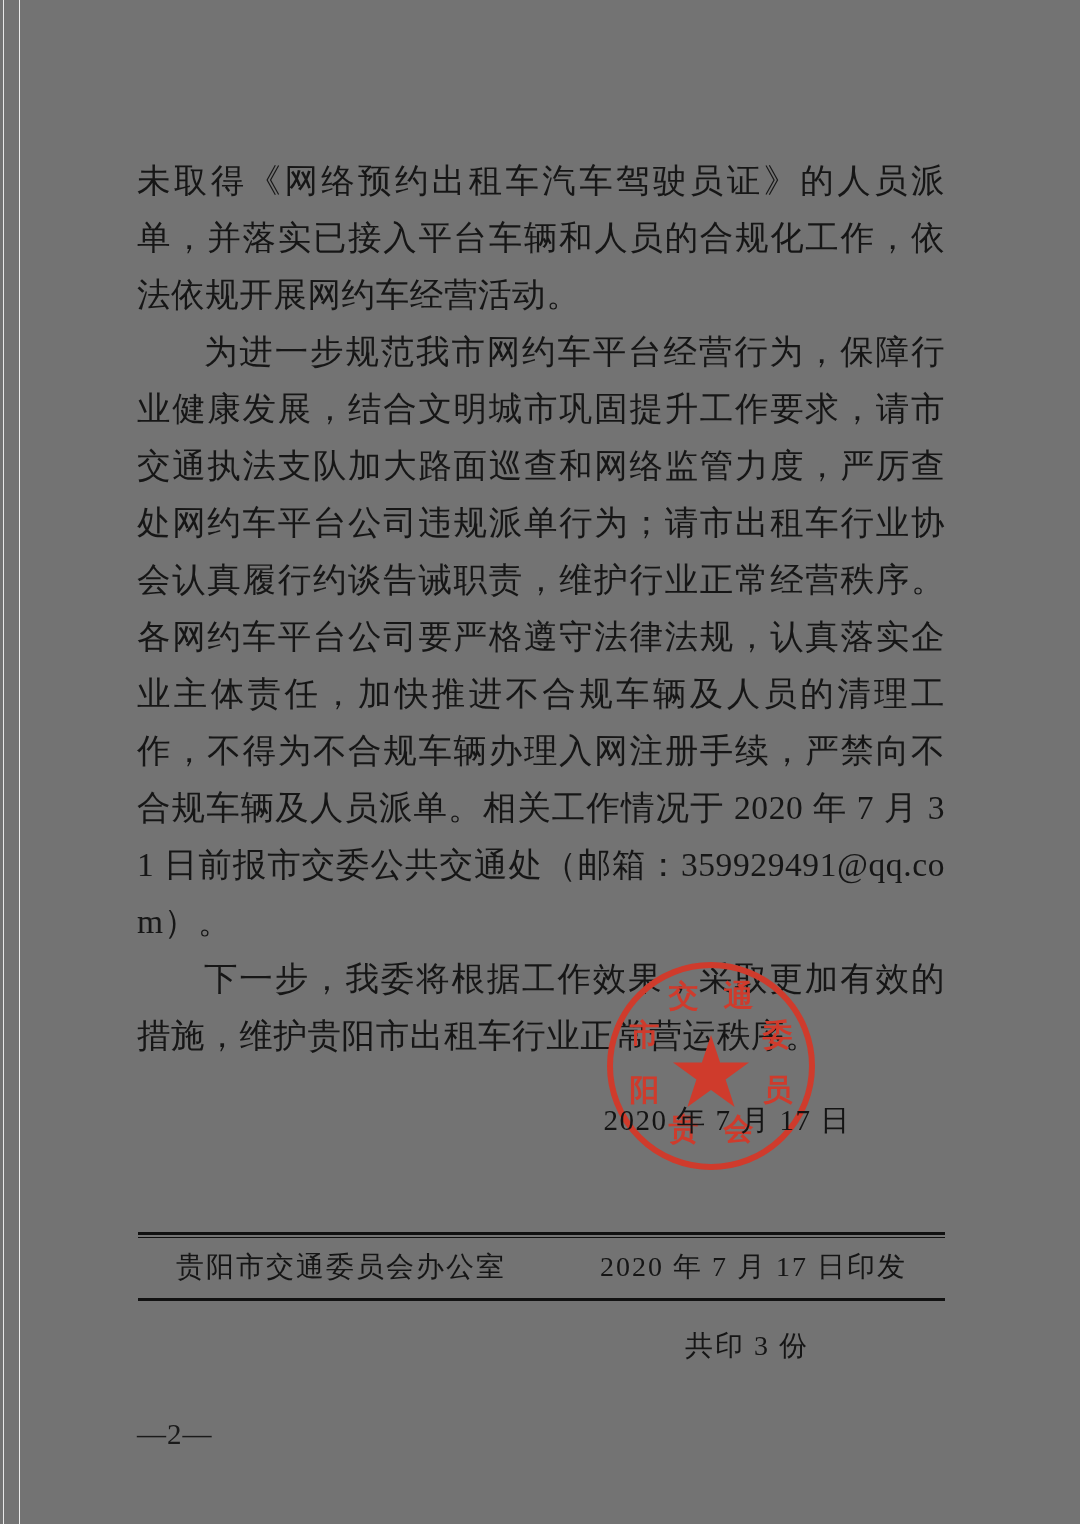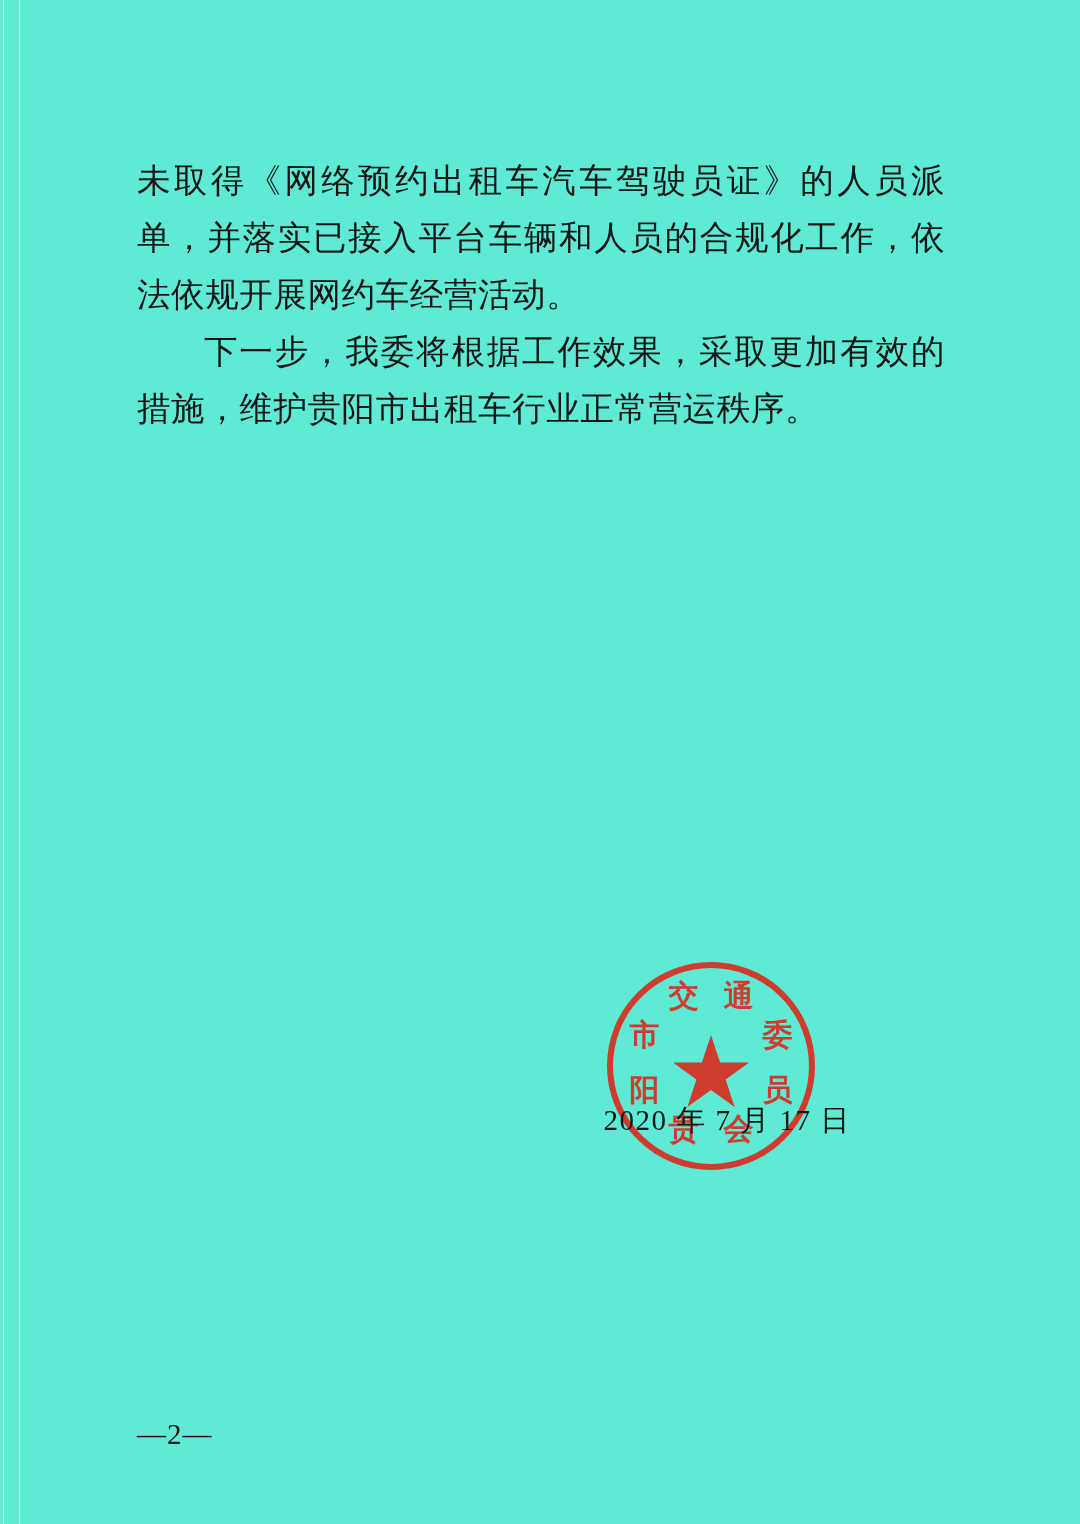--- a/index.html
+++ b/index.html
@@ -8,21 +8,21 @@
     background: #ffffff;
   }
   body {
     font-family: "Liberation Serif", "DejaVu Serif", serif;
     color: #1a1a1a;
   }
   .page {
     position: relative;
     width: 1080px;
     height: 1524px;
-    background: #5eead4;
+    background: #737373;
     overflow: hidden;
     box-sizing: border-box;
   }
   .edge-left {
     position: absolute;
     left: 3px; top: 0;
     width: 1px; height: 1524px;
     background: #e8e8e8;
   }
   .edge-left2 {
@@ -129,20 +129,21 @@
 </head>
 <body>
 
 <div class="page">
 
   <div class="edge-left"></div>
   <div class="edge-left2"></div>
 
   <div class="body-area">
     <p class="para">未取得《网络预约出租车汽车驾驶员证》的人员派单，并落实已接入平台车辆和人员的合规化工作，依法依规开展网约车经营活动。</p>
+    <p class="para indent">为进一步规范我市网约车平台经营行为，保障行业健康发展，结合文明城市巩固提升工作要求，请市交通执法支队加大路面巡查和网络监管力度，严厉查处网约车平台公司违规派单行为；请市出租车行业协会认真履行约谈告诫职责，维护行业正常经营秩序。各网约车平台公司要严格遵守法律法规，认真落实企业主体责任，加快推进不合规车辆及人员的清理工作，不得为不合规车辆办理入网注册手续，严禁向不合规车辆及人员派单。相关工作情况于 2020 年 7 月 31 日前报市交委公共交通处（邮箱：359929491@qq.com）。</p>
     <p class="para indent">下一步，我委将根据工作效果，采取更加有效的措施，维护贵阳市出租车行业正常营运秩序。</p>
   </div>
 
   <div class="seal-wrap">
     <svg class="seal-svg" viewBox="0 0 218 218" xmlns="http://www.w3.org/2000/svg">
       <defs>
         <path id="ringpath" d="M 109,109 m 0,-78 a 78,78 0 1,1 -0.1,0" fill="none"></path>
       </defs>
       <circle cx="109" cy="109" r="101" fill="none" stroke="#cf3b2c" stroke-width="6"></circle>
       <g fill="#cf3b2c" font-family="&quot;Liberation Serif&quot;, serif" font-size="30" font-weight="bold">
@@ -154,16 +155,25 @@
         <text transform="translate(109,109) rotate(67.5) translate(0,-72) rotate(-67.5)" text-anchor="middle" dominant-baseline="middle">委</text>
         <text transform="translate(109,109) rotate(112.5) translate(0,-72) rotate(-112.5)" text-anchor="middle" dominant-baseline="middle">员</text>
         <text transform="translate(109,109) rotate(157.5) translate(0,-72) rotate(-157.5)" text-anchor="middle" dominant-baseline="middle">会</text>
       </g>
       <polygon fill="#cf3b2c" points="109,78 118.1,105.5 147,105.5 123.6,122.5 132.6,150 109,133 85.4,150 94.4,122.5 71,105.5 99.9,105.5"></polygon>
     </svg>
   </div>
 
   <div class="seal-date">2020 年 7 月 17 日</div>
 
+  <div class="footer">
+    <div class="rule-top"></div>
+    <div class="footer-row">
+      <span class="footer-left">贵阳市交通委员会办公室</span>
+      <span class="footer-right">2020 年 7 月 17 日印发</span>
+    </div>
+    <div class="rule-bottom"></div>
+    <div class="copies">共印 3 份</div>
+  </div>
 
   <div class="page-number">—2—</div>
 
 </div>
 
 </body></html>

